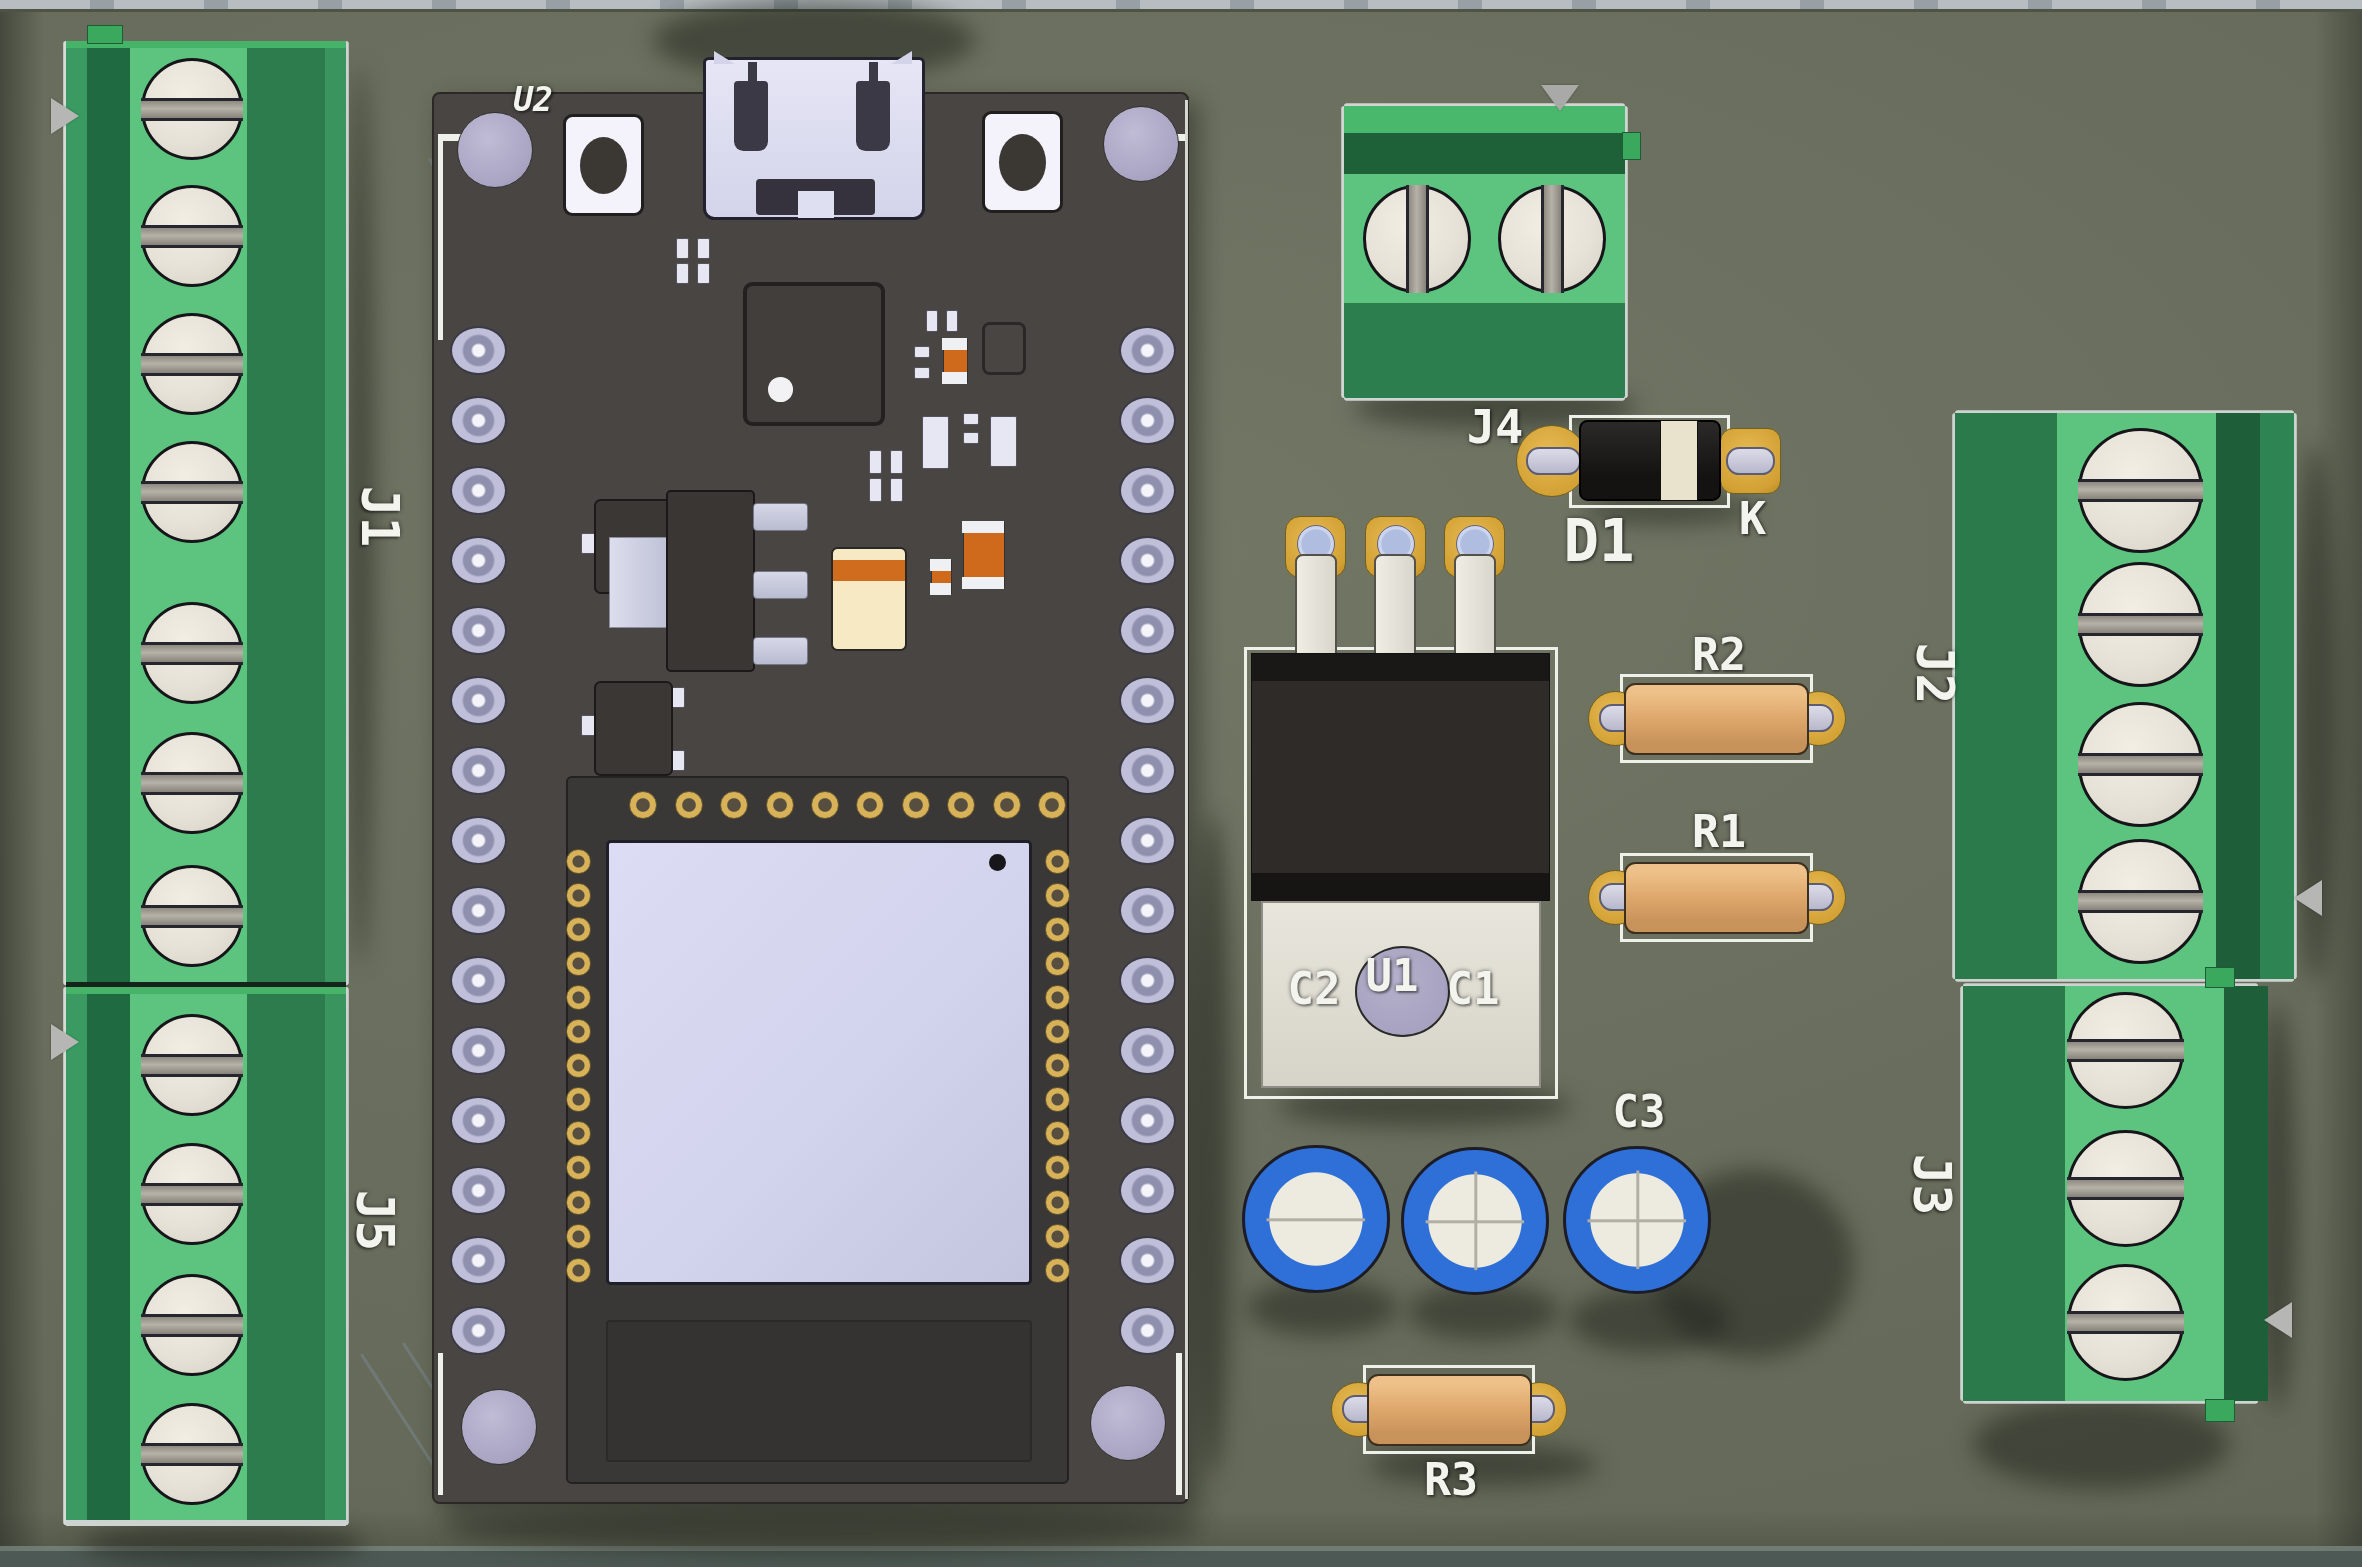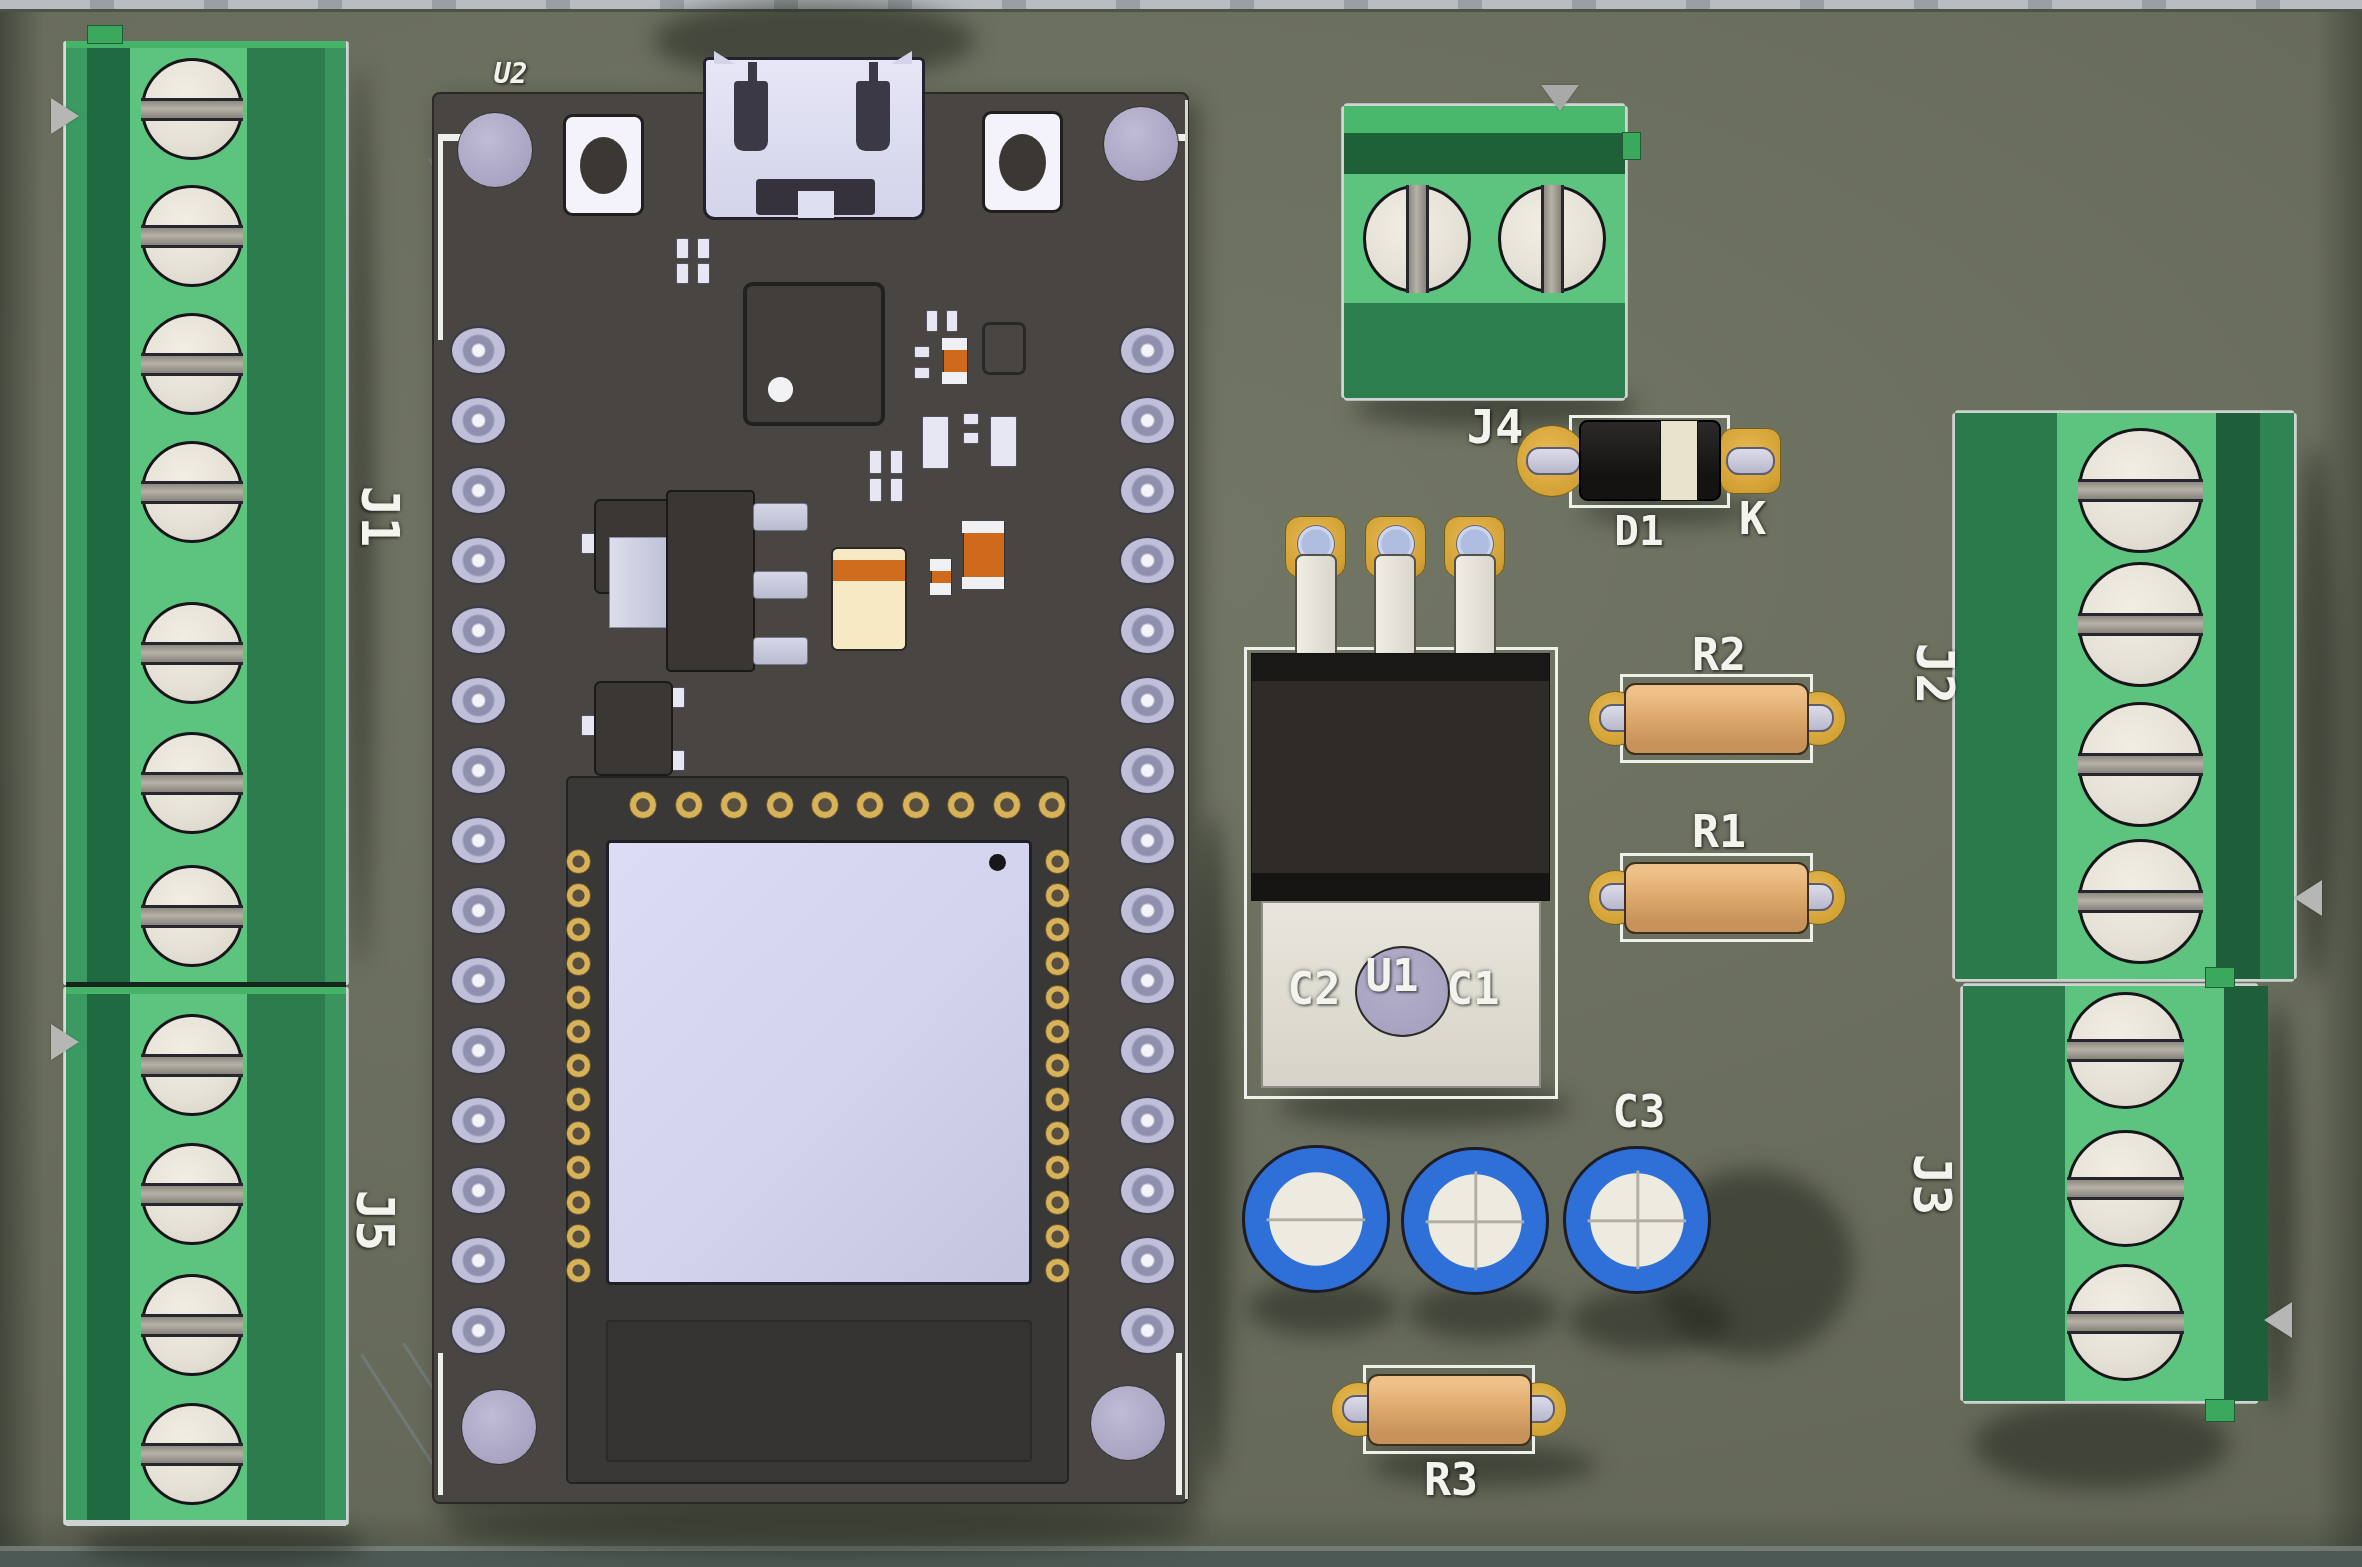--- a/index.html
+++ b/index.html
@@ -448,25 +448,25 @@
     <div class="screw" style="left: 2067px; top: 1130px; width: 117px; height: 117px;">
       <div class="slot"></div>
     </div>
     <div class="screw" style="left: 2067px; top: 1264px; width: 117px; height: 117px;">
       <div class="slot"></div>
     </div>
     <div class="gtab" style="left: 2205px; top: 967px; width: 30px; height: 21px;"></div>
     <div class="gtab" style="left: 2205px; top: 1399px; width: 30px; height: 23px;"></div>
     <div class="tri-left" style="left: 2294px; top: 880px; width: 0px; height: 0px;"></div>
     <div class="tri-left" style="left: 2264px; top: 1302px; width: 0px; height: 0px;"></div>
-    <div class="lbl" style="left: 468px; top: 60px; width: 85px; font-size: 28px; font-style: italic; z-index: 50;">U2</div>
+    <div class="lbl" style="left: 468px; top: 83px; width: 85px; font-size: 33px; font-style: italic; z-index: 50; text-align: right;">U2</div>
     <div class="lbl vlbl" style="left: 322px; top: 491px; width: 114px; font-size: 51px; z-index: 50;">J1</div>
     <div class="lbl vlbl" style="left: 317px; top: 1195px; width: 114px; font-size: 51px; z-index: 50;">J5</div>
     <div class="lbl" style="left: 1438px; top: 403px; width: 114px; font-size: 47px; z-index: 50;">J4</div>
-    <div class="lbl" style="left: 1582px; top: 511px; width: 114px; font-size: 41px; z-index: 50;">D1</div>
+    <div class="lbl" style="left: 1542px; top: 511px; width: 114px; font-size: 59px; z-index: 50;">D1</div>
     <div class="lbl" style="left: 1724px; top: 496px; width: 57px; font-size: 45px; z-index: 50;">K</div>
     <div class="lbl" style="left: 1662px; top: 632px; width: 114px; font-size: 45px; z-index: 50;">R2</div>
     <div class="lbl" style="left: 1662px; top: 809px; width: 114px; font-size: 45px; z-index: 50;">R1</div>
     <div class="lbl" style="left: 1394px; top: 1457px; width: 114px; font-size: 45px; z-index: 50;">R3</div>
     <div class="lbl" style="left: 1257px; top: 967px; width: 114px; font-size: 44px; z-index: 50;">C2</div>
     <div class="lbl" style="left: 1335px; top: 954px; width: 114px; font-size: 44px; z-index: 50;">U1</div>
     <div class="lbl" style="left: 1416px; top: 967px; width: 114px; font-size: 44px; z-index: 50;">C1</div>
     <div class="lbl" style="left: 1582px; top: 1090px; width: 114px; font-size: 44px; z-index: 50;">C3</div>
     <div class="lbl vlbl" style="left: 1877px; top: 648px; width: 114px; font-size: 51px; z-index: 50;">J2</div>
     <div class="lbl vlbl" style="left: 1874px; top: 1159px; width: 114px; font-size: 51px; z-index: 50;">J3</div>

